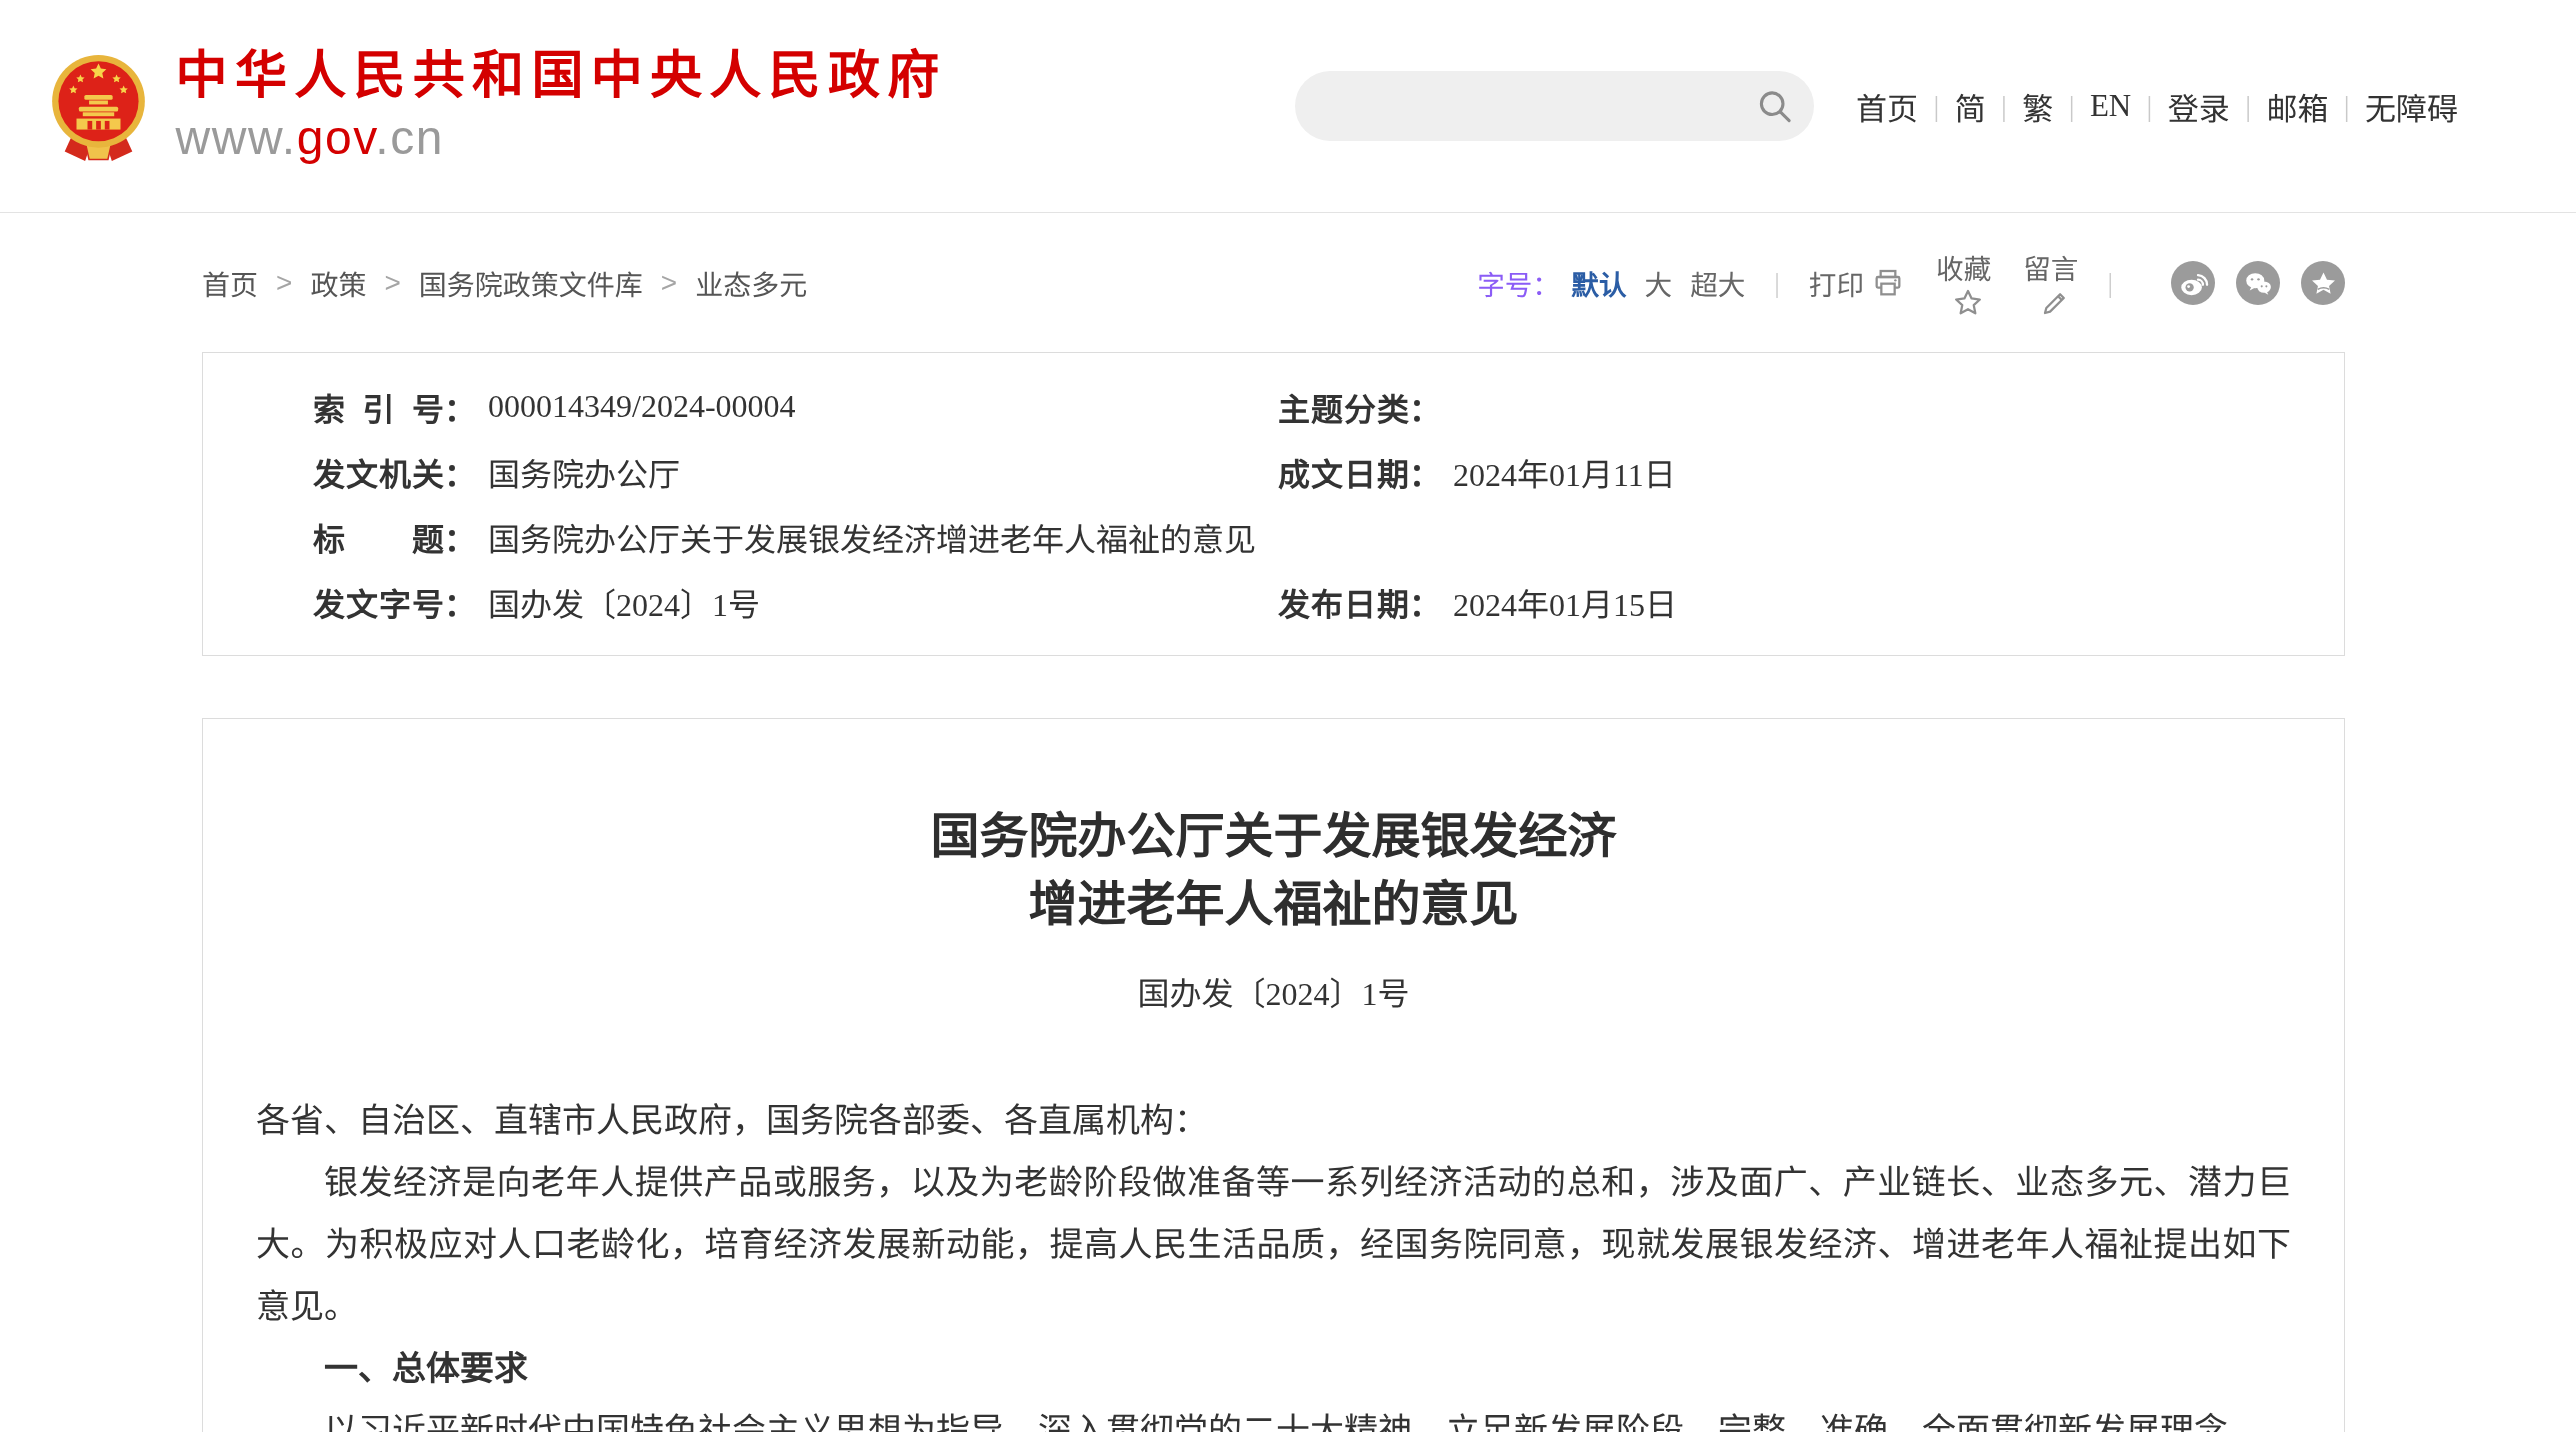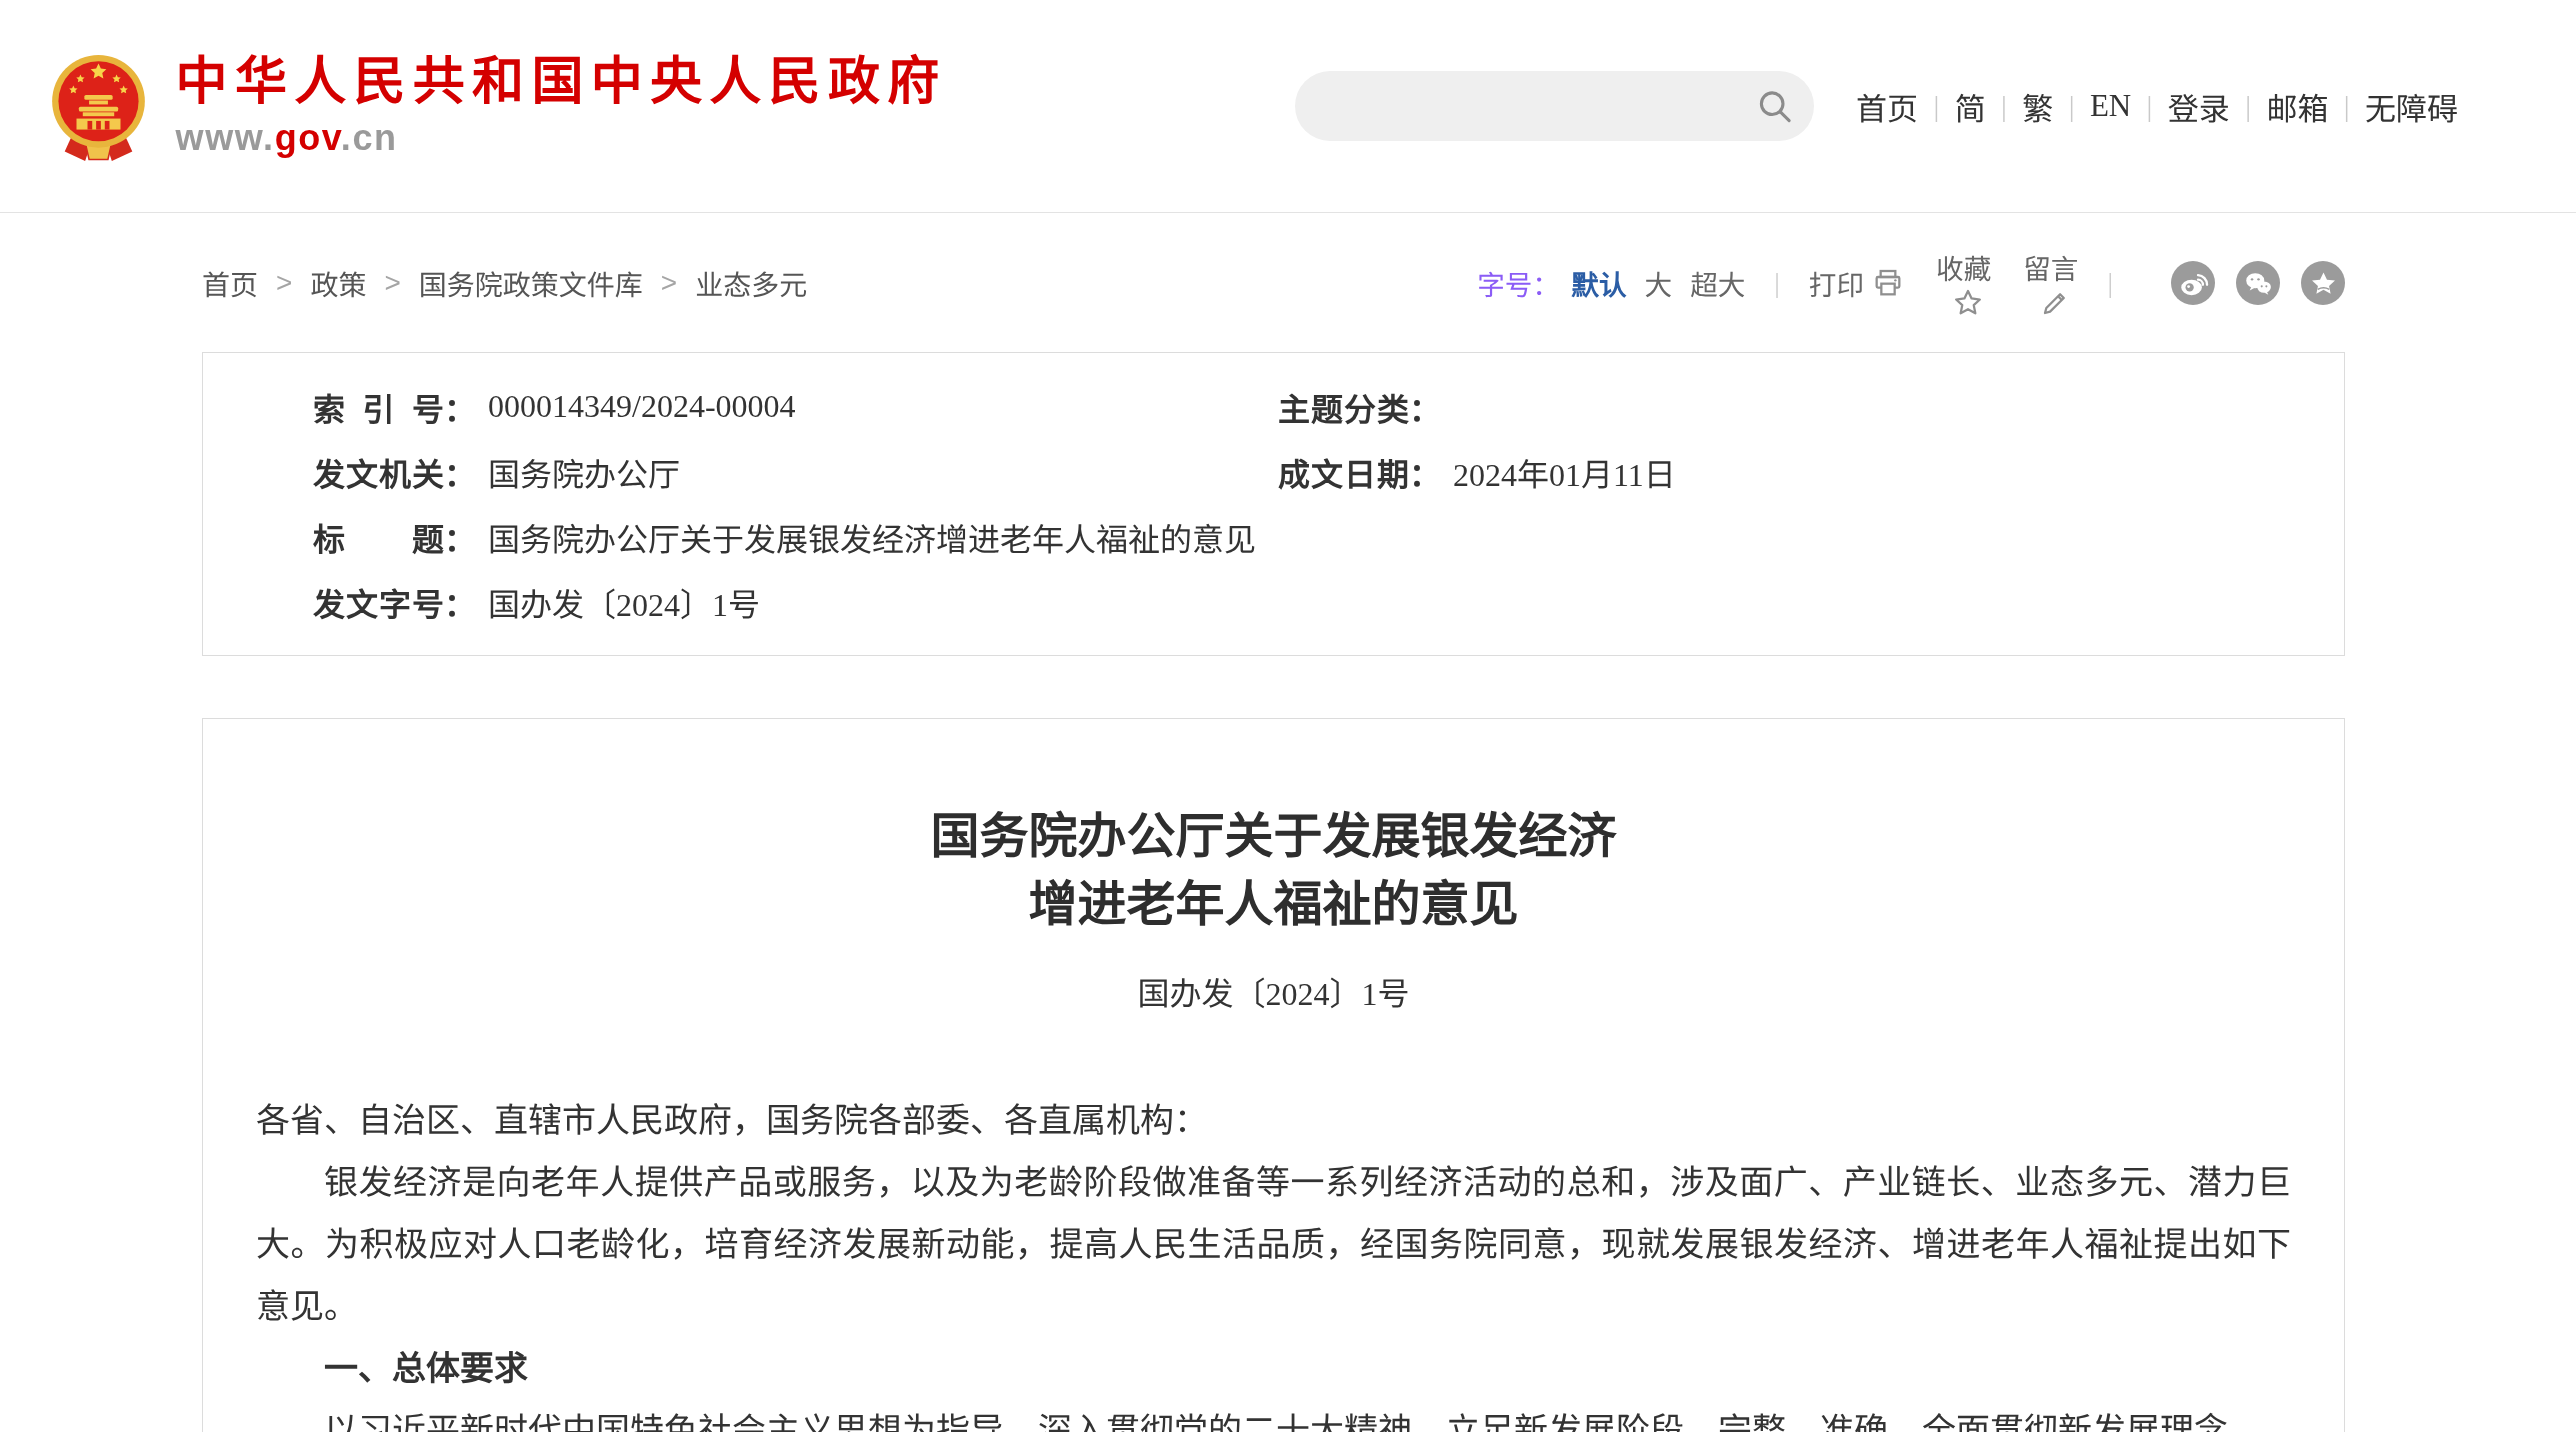--- a/index.html
+++ b/index.html
@@ -7,21 +7,21 @@
               font-family:"Liberation Serif","DejaVu Serif",serif; color:#333; }
 
   
   .site-header { height:213px; padding:0 118px 0 49px; border-bottom:1.6px solid #e3e3e3;
                  display:flex; align-items:center; justify-content:space-between; background:#fff; }
   .logo-group { display:flex; align-items:center; }
   .logo-emblem { width:99px; height:110px; flex:0 0 auto; }
   .logo-text { margin-left:27.6px; }
   .site-name { font-size:52px; font-weight:bold; color:#d40000; letter-spacing:7.3px; line-height:1.1; }
   .site-url { margin-top:6.5px; font-family:"Liberation Sans","DejaVu Sans",sans-serif;
-              font-size:36px; color:#9a9a9a; letter-spacing:1.6px;font-weight:bold; }
+              font-size:48px; color:#9a9a9a; letter-spacing:1.6px; }
   .site-url .u-red { color:#d40000; }
 
   .header-right { display:flex; align-items:center; }
   .search-box { position:relative; width:519px; height:70px; background:#efefef; border-radius:36px; }
   .search-input { position:absolute; inset:0; width:100%; height:100%; border:none; outline:none;
                   background:transparent; border-radius:36px; padding:0 81px 0 27.6px;
                   font-size:29px; font-family:"Liberation Sans","DejaVu Sans",sans-serif; color:#333; }
   .search-icon { position:absolute; right:21px; top:50%; transform:translateY(-50%); width:37px; height:37px; cursor:pointer; }
 
   .top-nav { display:flex; align-items:center; margin-left:42px; font-size:31px; color:#333; white-space:nowrap; }
@@ -228,20 +228,24 @@
       <span class="mvalue">2024年01月11日</span>
     </div>
     <div class="meta-cell" style="grid-column:1 / span 2;">
       <span class="mlabel"><span class="mlabel-inner">标题</span><span>：</span></span>
       <span class="mvalue">国务院办公厅关于发展银发经济增进老年人福祉的意见</span>
     </div>
     <div class="meta-cell">
       <span class="mlabel"><span class="mlabel-inner">发文字号</span><span>：</span></span>
       <span class="mvalue">国办发〔2024〕1号</span>
     </div>
+    <div class="meta-cell">
+      <span class="mlabel"><span class="mlabel-inner">发布日期</span><span>：</span></span>
+      <span class="mvalue">2024年01月15日</span>
+    </div>
   </section>
 
   <article class="doc-box">
     <h1 class="doc-title">
       <span>国务院办公厅关于发展银发经济</span><br>
       <span>增进老年人福祉的意见</span>
     </h1>
     <div class="doc-number">国办发〔2024〕1号</div>
 
     <div class="doc-body">

